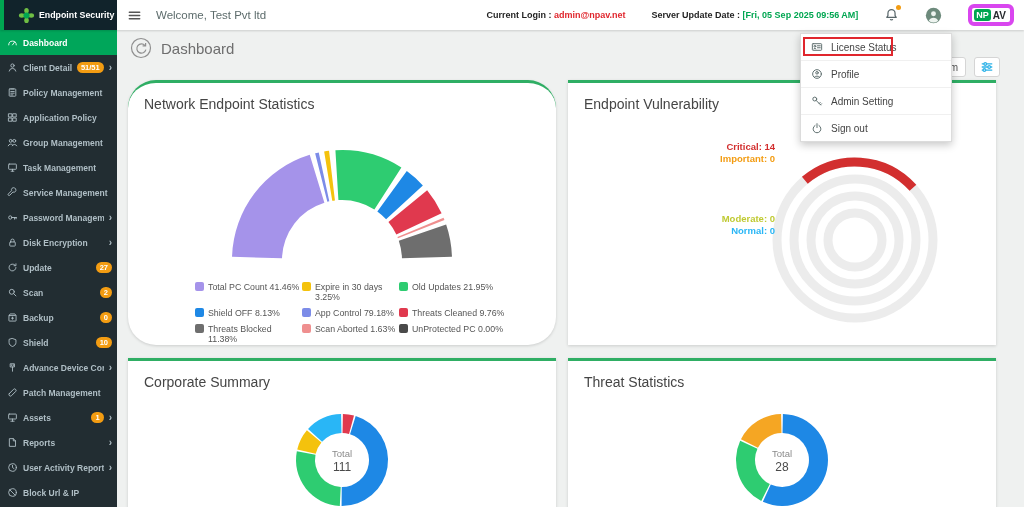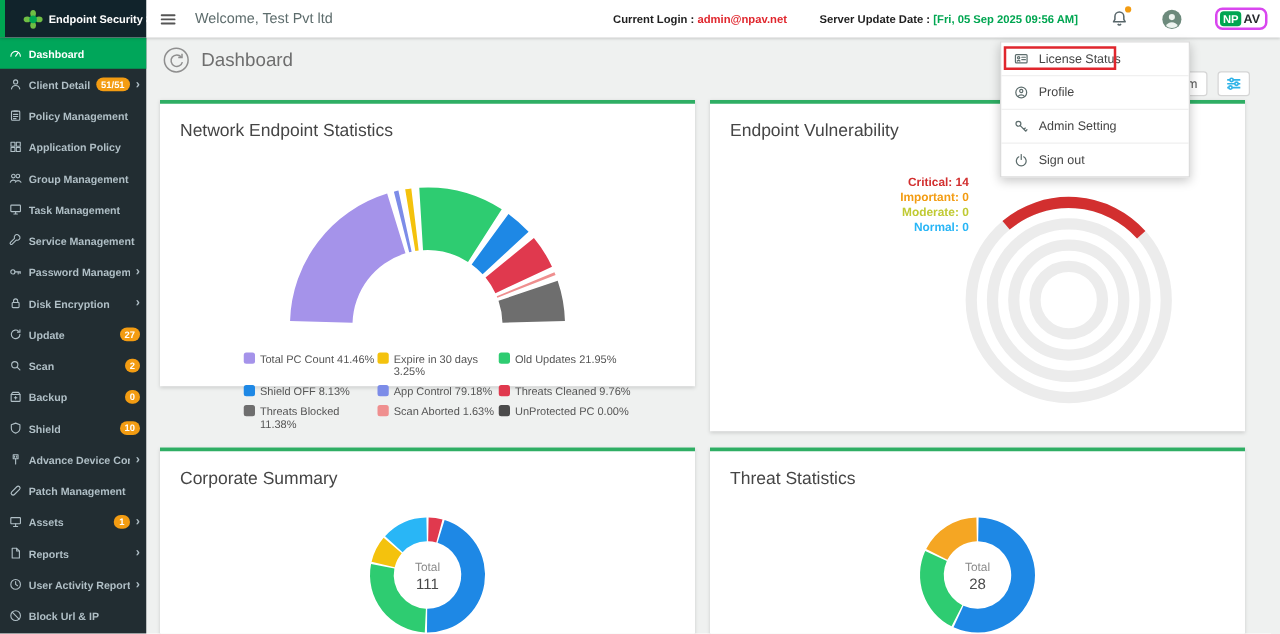--- a/index.html
+++ b/index.html
@@ -13,42 +13,42 @@
   .topbar-main{flex:1;display:flex;align-items:center;padding:0 10px;}
   .hamburger{width:15px;height:15px;margin-right:14px;cursor:pointer;display:flex;}
   .welcome{font-size:11.5px;color:#5d6c6c;}
   .tb-right{margin-left:auto;display:flex;align-items:center;gap:26px;}
   .tb-text{font-size:9px;font-weight:bold;color:#1f1f1f;white-space:nowrap;}
   .login-value{color:#e0262d;}
   .server-value{color:#00a651;}
   .bell-wrap{position:relative;width:15px;height:16px;cursor:pointer;display:flex;}
   .bell-dot{position:absolute;top:-2px;right:-2px;width:5px;height:5px;border-radius:50%;background:#f39c12;}
   .avatar{width:17px;height:17px;cursor:pointer;display:flex;}
-  .npav{display:flex;align-items:center;gap:2px;border:2px solid #d946ef;border-radius:6px;background:#fff;padding:1px 4px 1px 2px;}
+  .npav{display:flex;align-items:center;gap:2px;border:4px solid #d946ef;border-radius:6px;background:#fff;padding:1px 4px 1px 2px;}
   .np{background:#00a651;color:#fff;font-weight:bold;font-size:9px;padding:1px 2px;border-radius:3px;}
   .av{color:#272b2e;font-weight:bold;font-size:10px;}
 
   
   .sidebar{position:absolute;top:30px;left:0;width:117px;height:477px;background:#222d32;z-index:30;}
   .sb-item{height:25px;display:flex;align-items:center;gap:5px;padding:0 5px 0 7px;color:#b0bfc6;font-size:8.5px;font-weight:bold;cursor:pointer;box-sizing:border-box;}
   .sb-item.active{background:#00a65a;color:#fff;}
   .sb-ico{width:11px;height:11px;flex:none;display:flex;}
   .sb-ico svg{width:11px;height:11px;}
   .sb-label{flex:1;white-space:nowrap;overflow:hidden;}
   .sb-badge{background:#f39c12;color:#fff;font-size:7.5px;font-weight:bold;padding:1px 4px;border-radius:7px;flex:none;}
   .sb-chev{font-size:10px;flex:none;line-height:1;}
 
   
   .content{position:absolute;left:117px;top:30px;width:907px;height:477px;}
   .page-head{position:absolute;left:13px;top:7px;display:flex;align-items:center;gap:9px;}
   .refresh-badge{display:flex;}
   .page-title{font-size:15px;color:#6e6e6e;}
   .card{position:absolute;background:#fff;border-top:3px solid #2fae64;box-shadow:0 1px 3px rgba(0,0,0,.15);box-sizing:border-box;}
   .card-title{font-size:14px;color:#454545;padding:13px 0 0 16px;}
-  #card-network{left:11px;top:50px;width:428px;height:229px;}
+  #card-network{left:11px;top:50px;width:428px;height:265px;border-radius:28px;}
   #card-vuln{left:451px;top:50px;width:428px;height:265px;}
   #card-corp{left:11px;top:328px;width:428px;height:240px;}
   #card-threat{left:451px;top:328px;width:428px;height:240px;}
   .net-chart{position:absolute;left:0;top:27px;}
   .net-legend{position:absolute;left:67px;top:199px;display:grid;grid-template-columns:107px 97px 120px;row-gap:6px;}
   .lg-item{display:flex;gap:4px;font-size:8.8px;color:#555;}
   .lg-sq{width:9px;height:9px;border-radius:2px;flex:none;}
   .vuln-chart{position:absolute;left:0;top:0;}
   .vuln-legend{position:absolute;left:95px;top:58px;width:112px;text-align:right;font-size:9.5px;font-weight:bold;line-height:12px;}
   .donut-chart{position:absolute;left:0;top:27px;}
@@ -374,21 +374,21 @@
       <div class="vuln-chart"><svg width="428" height="262" viewBox="0 0 428 262">
             <circle cx="287" cy="157" r="78" fill="none" stroke="#ececec" stroke-width="9"></circle>
             <circle cx="287" cy="157" r="61" fill="none" stroke="#ececec" stroke-width="9"></circle>
             <circle cx="287" cy="157" r="44" fill="none" stroke="#ececec" stroke-width="9"></circle>
             <circle cx="287" cy="157" r="27" fill="none" stroke="#ececec" stroke-width="9"></circle>
             <path d="M 236.86 97.25 A 78 78 0 0 1 344.97 104.81" fill="none" stroke="#d22f2f" stroke-width="9"></path>
           </svg></div>
       <div class="vuln-legend">
           <div style="color: rgb(210, 47, 47);">Critical: 14</div>
           <div style="color: rgb(243, 156, 18);">Important: 0</div>
-          <div style="color: rgb(192, 202, 51);">Moderate: 0</div>
+          <div style="color: rgb(192, 202, 51); margin-top: 48px;">Moderate: 0</div>
           <div style="color: rgb(41, 182, 246);">Normal: 0</div>
         </div>
     </section>
 
     <section class="card" id="card-corp">
       <div class="card-title">Corporate Summary</div>
       <div class="donut-chart"><svg width="428" height="170" viewBox="0 0 428 170">
             <path d="M 214.88 26.01 A 46 46 0 0 1 226.00 27.59 L 221.04 45.93 A 27 27 0 0 0 214.52 45.00 Z" fill="#e0394e"></path>
             <path d="M 227.69 28.08 A 46 46 0 0 1 213.58 118.00 L 213.75 99.00 A 27 27 0 0 0 222.04 46.22 Z" fill="#1e88e5"></path>
             <path d="M 211.82 117.95 A 46 46 0 0 1 168.85 63.17 L 187.50 66.82 A 27 27 0 0 0 212.72 98.97 Z" fill="#2ecc71"></path>

